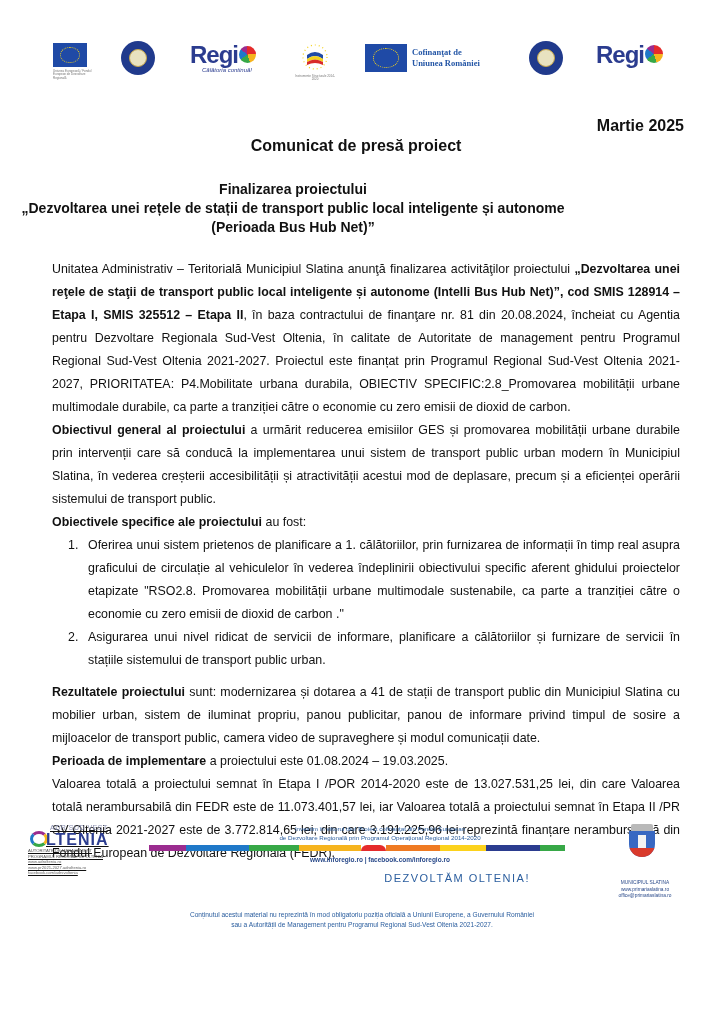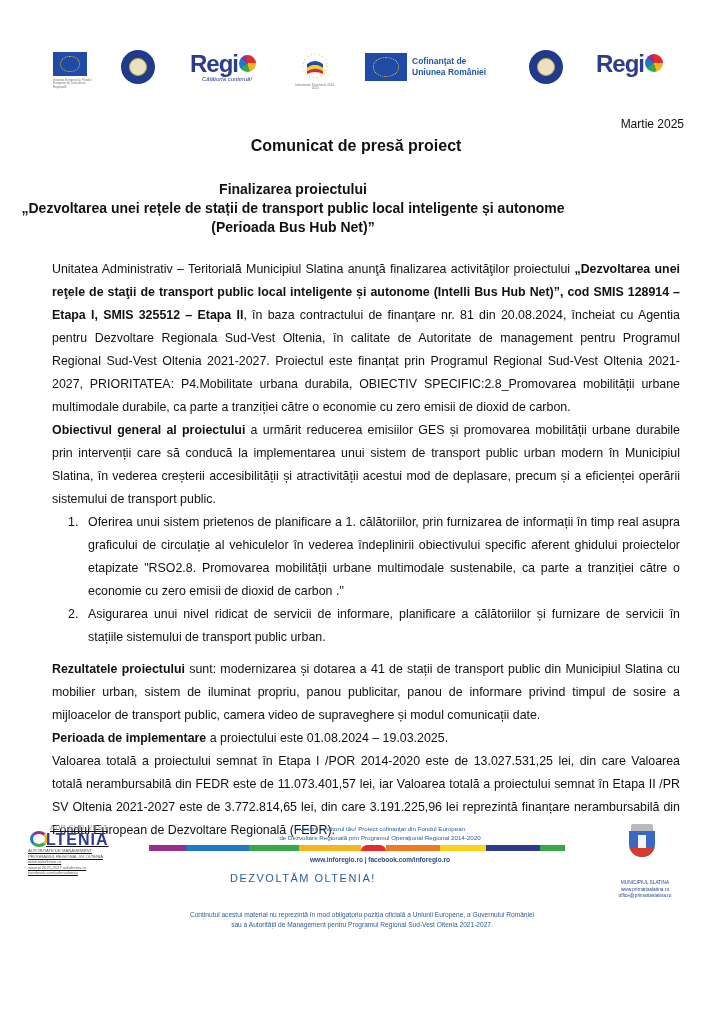--- a/index.html
+++ b/index.html
@@ -1,33 +1,33 @@
 <!DOCTYPE html>
 <html><head>
 <meta charset="utf-8">
 <style>
   * { box-sizing: border-box; margin: 0; padding: 0; }
   html, body { width: 724px; height: 1024px; background: #ffffff; overflow: hidden; }
   body { font-family: "Liberation Sans", sans-serif; color: #111; position: relative; }
 
   
-  .logo-bar { position: absolute; top: 42px; left: 0; width: 576px; height: 58px; }
+  .logo-bar { position: absolute; top: 33px; left: 0; width: 576px; height: 58px; }
   .logo { position: absolute; }
   .eu-flag { background: #1f4aa6; display: flex; align-items: center; justify-content: center; }
   .eu-flag .ring { width: 60%; height: 70%; border: 1.5px dotted #f4d21c; border-radius: 50%; }
   .eu-cap { position: absolute; font-size: 3px; color: #777; width: 100%; text-align: left; line-height: 1.1; }
   .gov-seal { border-radius: 50%; background: #203a8c; display: flex; align-items: center; justify-content: center; }
   .gov-seal .inner { width: 55%; height: 55%; border-radius: 50%; background: #e8e2c0; border: 1px solid #c7a74a; }
   .regio-word { font-family: "Liberation Sans", sans-serif; font-weight: 700; color: #2b3c8f; letter-spacing: -1px; line-height: 1; }
   .regio-o { display: inline-block; border-radius: 50%; background: conic-gradient(#e52b2b 0 25%, #f6b41e 25% 45%, #37a847 45% 65%, #1f78c8 65% 85%, #9b2c8f 85% 100%); vertical-align: baseline; }
   .regio-tag { font-size: 6px; color: #2b3c8f; font-style: italic; }
-  .cof-text { position: absolute; font-size: 8.5px; font-weight: 700; color: #2456a6; line-height: 1.25; }
+  .cof-text { position: absolute; font-size: 8.5px; font-weight: 700; color: #2456a6; line-height: 1.25; font-family: Liberation Serif, serif; }
 
   
-  .date { position: absolute; top: 117px; right: 40px; font-size: 12px; font-weight: 400; }
+  .date { position: absolute; top: 117px; right: 40px; font-size: 16px; font-weight: 700; }
   .main-title { position: absolute; top: 137px; left: 0; width: 712px; text-align: center; font-size: 16px; font-weight: 700; }
   .sub-head { position: absolute; top: 180px; left: 0; width: 586px; text-align: center; font-size: 14px; font-weight: 700; line-height: 19px; }
 
   .body { position: absolute; top: 258px; left: 52px; width: 628px; font-size: 12.4px; line-height: 23px; }
   .body p { text-align: justify; }
   .body b { font-weight: 700; }
   .obj-list { list-style: none; margin: 0 0 0 16px; }
   .obj-list li { display: flex; text-align: justify; }
   .obj-list .num { width: 20px; flex: 0 0 20px; }
   .obj-list .txt { flex: 1; }
@@ -38,21 +38,21 @@
   .adr-logo { position: absolute; left: 28px; top: 6px; width: 110px; text-decoration: underline; }
   .adr-top { font-size: 7px; color: #8a8fb0; letter-spacing: 0.5px; padding-left: 22px; }
   .adr-big { font-size: 16px; font-weight: 700; color: #2b3c8f; letter-spacing: 1px; line-height: 16px; position: relative; padding-left: 2px; }
   .adr-mark { display: inline-block; width: 18px; height: 16px; border-radius: 50%; border: 3px solid; border-color: #9b2c8f #f6b41e #37a847 #1f78c8; vertical-align: -2px; margin-right: -2px; }
   .adr-line { font-size: 4.2px; color: #555; line-height: 5.5px; }
   .adr-small { font-size: 4.2px; color: #666; line-height: 5.5px; }
   .invest { position: absolute; left: 230px; top: 6px; width: 300px; text-align: center; font-size: 6.2px; color: #2a5d9e; line-height: 9px; }
   .color-strip { position: absolute; left: 149px; top: 27px; width: 416px; height: 6px; display: flex; }
   .color-strip span { height: 100%; display: block; }
   .links { position: absolute; left: 230px; top: 38px; width: 300px; text-align: center; font-size: 6.5px; font-weight: 700; color: #2a4a8a; }
-  .dezv { position: absolute; left: 230px; top: 54px; width: 300px; text-align: left; font-size: 11px; color: #2a5d9e; letter-spacing: 1.5px; }
+  .dezv { position: absolute; left: 230px; top: 54px; width: 300px; text-align: right; font-size: 11px; color: #2a5d9e; letter-spacing: 1.5px; }
   .crest { position: absolute; left: 627px; top: 6px; width: 30px; height: 36px; }
   .crest .crown { width: 22px; height: 7px; margin: 0 auto; background: #b9b9b9; border-radius: 2px 2px 0 0; }
   .crest .shield { width: 26px; height: 26px; margin: 0 auto; background: #3868c2; border-radius: 0 0 13px 13px; position: relative; overflow: hidden; }
   .crest .shield .tower { position: absolute; left: 9px; top: 4px; width: 8px; height: 14px; background: #f3f3f3; }
   .crest .shield .base { position: absolute; left: 0; bottom: 0; width: 100%; height: 9px; background: #d93a2c; }
   .primaria { position: absolute; left: 600px; top: 62px; width: 90px; text-align: center; font-size: 4.8px; color: #2a4a8a; line-height: 6.5px; }
   .disclaimer { position: absolute; left: 100px; top: 92px; width: 524px; text-align: center; font-size: 6.6px; color: #2a5d9e; line-height: 10px; }
 </style>
 </head>
 <body>
@@ -105,20 +105,21 @@
   <div>Finalizarea proiectului</div>
   <div>„Dezvoltarea unei rețele de stații de transport public local inteligente și autonome</div>
   <div>(Perioada Bus Hub Net)”</div>
 </div>
 
 <div class="body">
   <p><span>Unitatea Administrativ – Teritorială Municipiul Slatina anunţă finalizarea activităţilor proiectului </span><b>„Dezvoltarea unei reţele de staţii de transport public local inteligente și autonome (Intelli Bus Hub Net)”, cod SMIS 128914 – Etapa I, SMIS 325512 – Etapa II</b><span>, în baza contractului de finanţare nr. 81 din 20.08.2024, încheiat cu Agentia pentru Dezvoltare Regionala Sud-Vest Oltenia, în calitate de Autoritate de management pentru Programul Regional Sud-Vest Oltenia 2021-2027. Proiectul este finanțat prin Programul Regional Sud-Vest Oltenia 2021-2027, PRIORITATEA: P4.Mobilitate urbana durabila, OBIECTIV SPECIFIC:2.8_Promovarea mobilității urbane multimodale durabile, ca parte a tranziției către o economie cu zero emisii de dioxid de carbon.</span></p>
 
   <p><b>Obiectivul general al proiectului</b><span> a urmărit reducerea emisiilor GES și promovarea mobilității urbane durabile prin intervenții care să conducă la implementarea unui sistem de transport public urban modern în Municipiul Slatina, în vederea creșterii accesibilității și atractivității acestui mod de deplasare, precum și a eficienței operării sistemului de transport public.</span></p>
 
+  <p><b>Obiectivele specifice ale proiectului</b><span> au fost:</span></p>
 
   <ol class="obj-list">
     <li>
       <span class="num">1.</span>
       <span class="txt">Oferirea unui sistem prietenos de planificare a 1. călătoriilor, prin furnizarea de informații în timp real asupra graficului de circulație al vehiculelor în vederea îndeplinirii obiectivului specific aferent ghidului proiectelor etapizate "RSO2.8. Promovarea mobilității urbane multimodale sustenabile, ca parte a tranziției către o economie cu zero emisii de dioxid de carbon ."</span>
     </li>
     <li>
       <span class="num">2.</span>
       <span class="txt">Asigurarea unui nivel ridicat de servicii de informare, planificare a călătoriilor și furnizare de servicii în stațiile sistemului de transport public urban.</span>
     </li>

